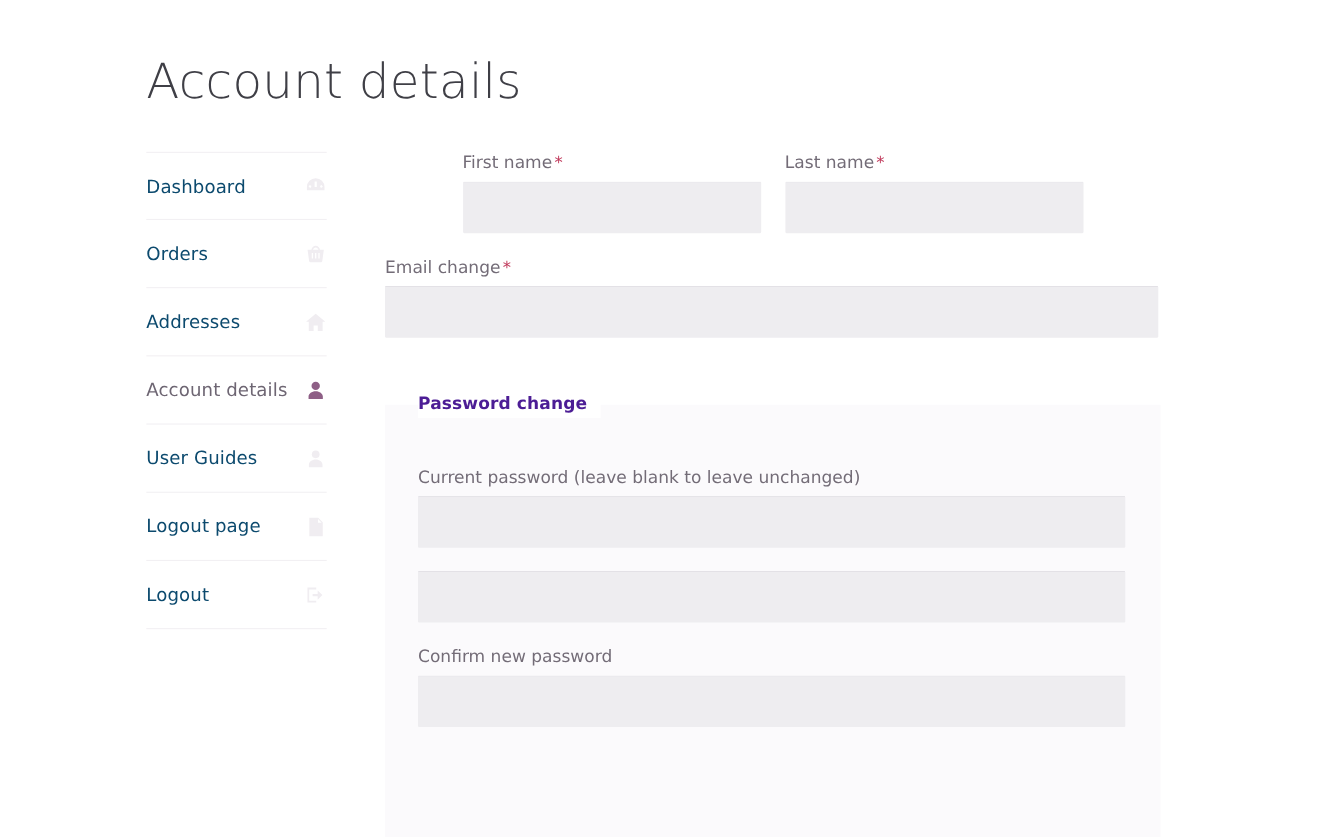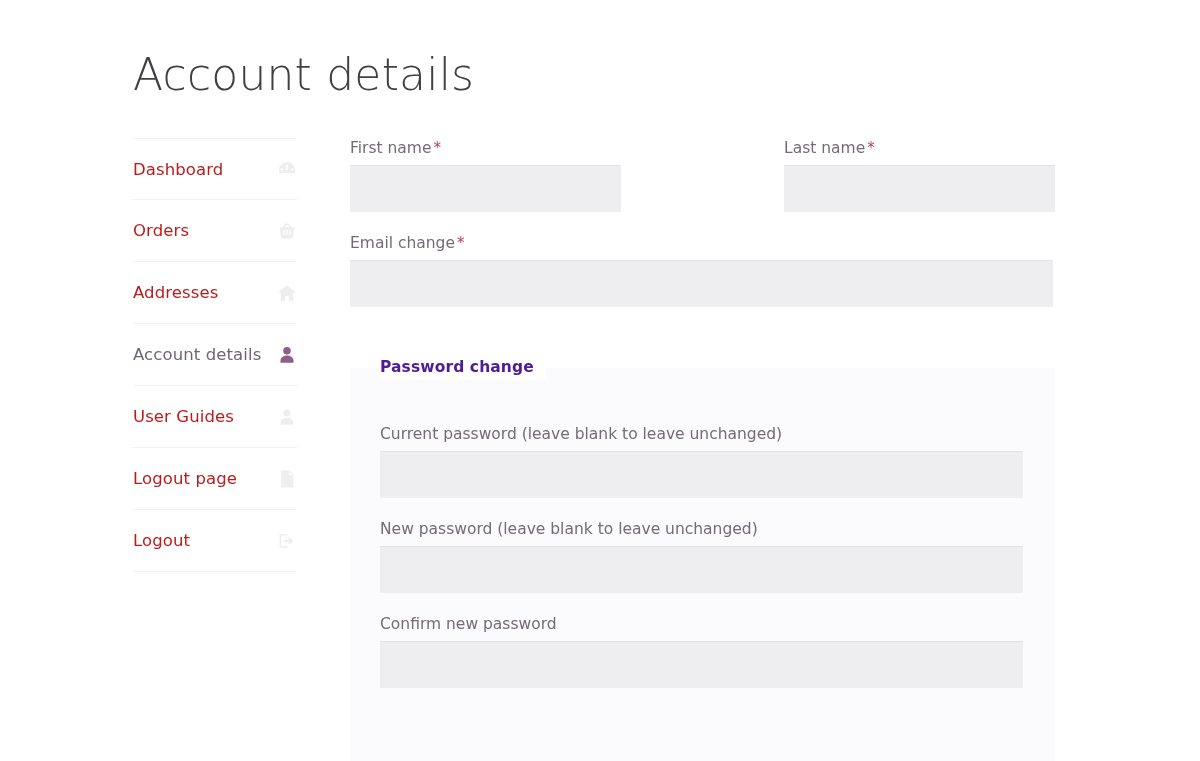--- a/index.html
+++ b/index.html
@@ -52,21 +52,21 @@
     border-bottom: 1px solid #f2f0f3;
     box-sizing: border-box;
   }
   .nav-item:first-child {
     border-top: 1px solid #f2f0f3;
   }
   .nav-label {
     font-family: "DejaVu Sans", sans-serif;
     font-size: 16.5px;
     font-weight: 400;
-    color: #b91c1c;
+    color: #0c4a6e;
     letter-spacing: 0.1px;
     white-space: nowrap;
   }
   .nav-item.is-active .nav-label {
     color: #6e6673;
   }
   .nav-icon {
     width: 20px;
     height: 20px;
     display: block;
@@ -84,21 +84,21 @@
   
   .form-area {
     position: absolute;
     left: 350px;
     top: 138px;
     width: 705px;
   }
 
   .field-row {
     display: flex;
-    justify-content: space-between;
+    justify-content: center;
     gap: 22px;
   }
   .field {
     margin-bottom: 0;
   }
   .field-half { width: 271px; }
   .field-full { width: 703px; }
 
   .field-label {
     font-family: "DejaVu Sans", sans-serif;
@@ -281,21 +281,20 @@
     <div class="pw-legend">Password change</div>
 
     <div class="pw-body">
 
       <div class="pw-field">
         <label class="field-label">Current password (leave blank to leave unchanged)</label>
         <input class="text-input" type="password" value="" placeholder="" style="">
       </div>
 
       <div class="pw-field">
-        <label class="field-label">New password (leave blank to leave unchanged)</label>
         <input class="text-input" type="password" value="" placeholder="" style="">
       </div>
 
       <div class="pw-field">
         <label class="field-label">Confirm new password</label>
         <input class="text-input" type="password" value="" placeholder="" style="">
       </div>
 
     </div>
 

